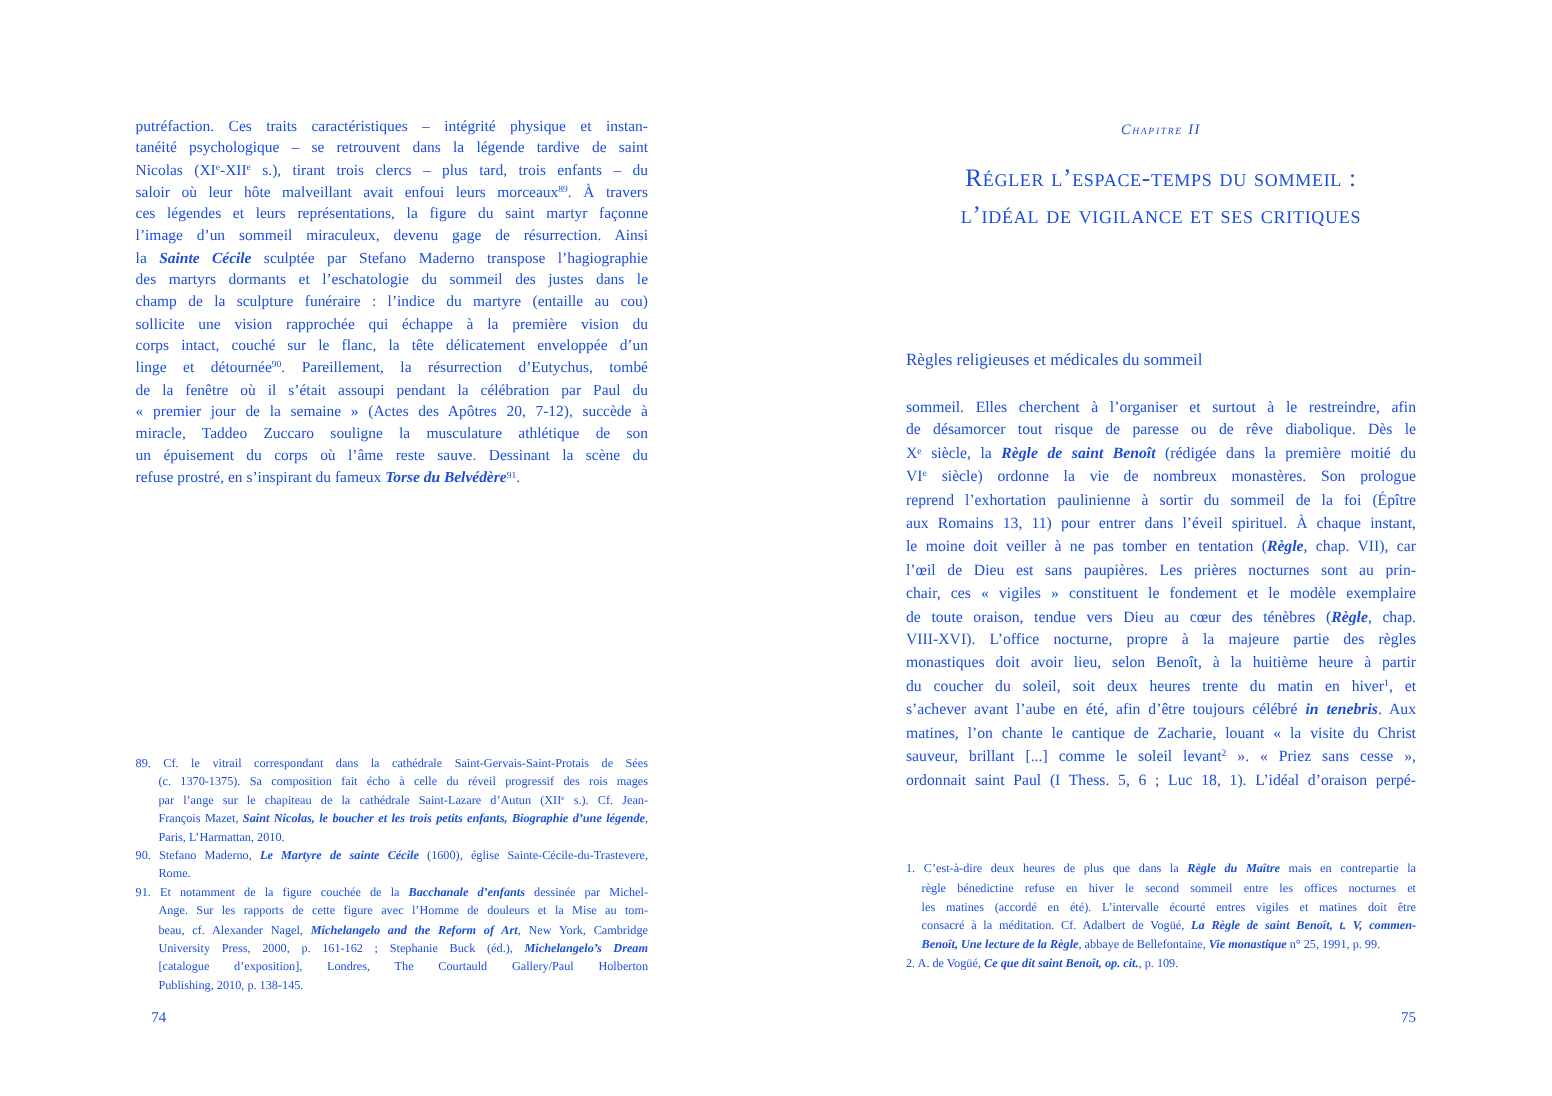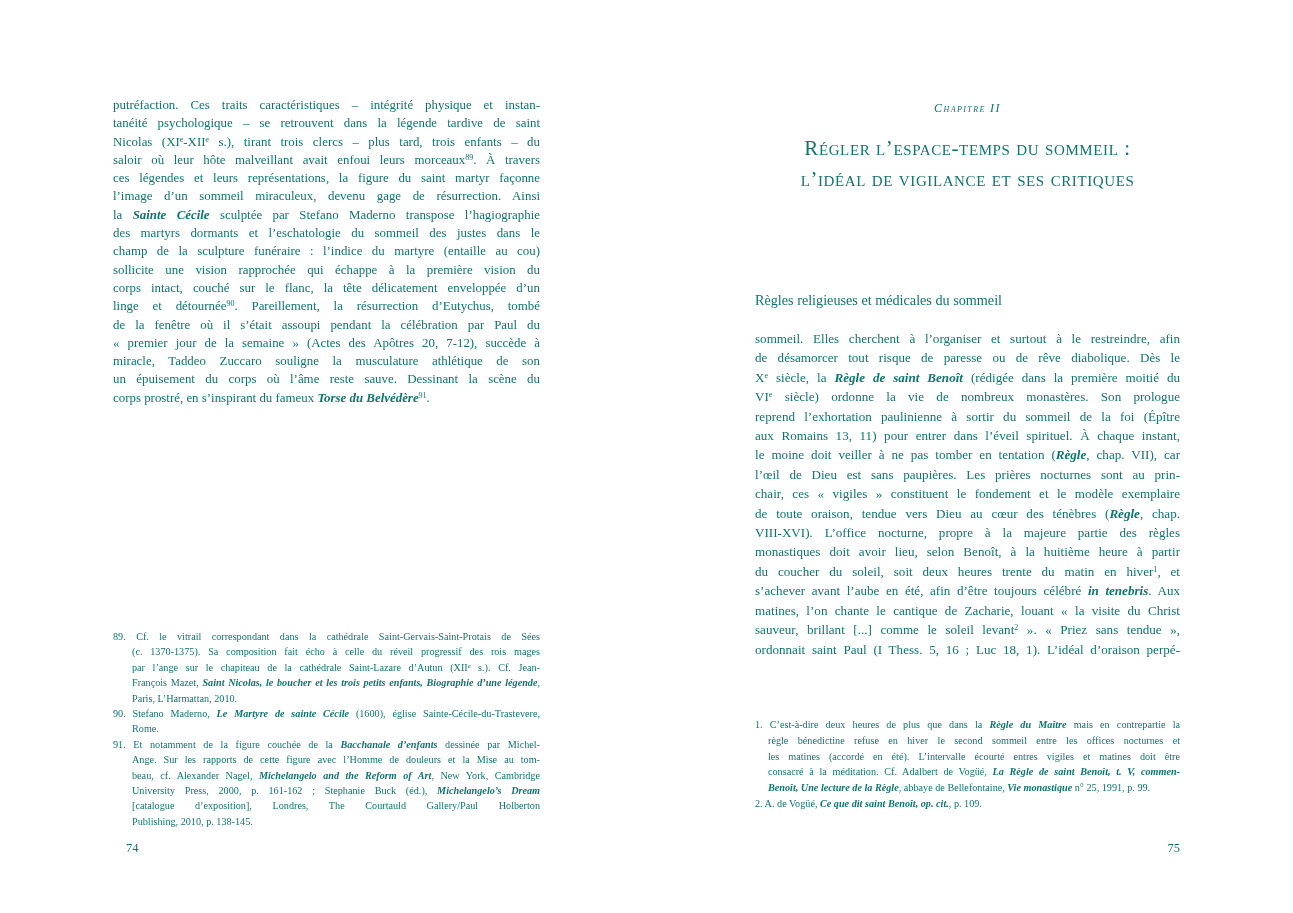--- a/index.html
+++ b/index.html
@@ -2,21 +2,21 @@
 <html><head>
 <meta charset="utf-8">
 <title>Book spread</title>
 <style>
   html, body { margin: 0; padding: 0; background: #ffffff; }
   .spread {
     position: relative;
     width: 1293px;
     height: 913px;
     background: #ffffff;
-    color: #0f766e;
+    color: #1d4ed8;
     font-family: "Liberation Serif", "DejaVu Serif", serif;
     overflow: hidden;
   }
   .page { position: absolute; top: 0; height: 100%; }
   .pl { left: 113px; width: 427px; }
   .pr { left: 755px; width: 425px; }
 
   .body-block, .fnblock { position: absolute; left: 0; right: 0; }
   .pl .body-block { top: 96px; }
   .pr .body-block { top: 329px; }
@@ -71,21 +71,21 @@
         <div class="tline"><span>la </span><span class="it">Sainte Cécile</span><span> sculptée par Stefano Maderno transpose l’hagiographie</span></div>
         <div class="tline"><span>des martyrs dormants et l’eschatologie du sommeil des justes dans le</span></div>
         <div class="tline"><span>champ de la sculpture funéraire : l’indice du martyre (entaille au cou)</span></div>
         <div class="tline"><span>sollicite une vision rapprochée qui échappe à la première vision du</span></div>
         <div class="tline"><span>corps intact, couché sur le flanc, la tête délicatement enveloppée d’un</span></div>
         <div class="tline"><span>linge et détournée</span><sup>90</sup><span>. Pareillement, la résurrection d’Eutychus, tombé</span></div>
         <div class="tline"><span>de la fenêtre où il s’était assoupi pendant la célébration par Paul du</span></div>
         <div class="tline"><span>« premier jour de la semaine » (Actes des Apôtres 20, 7-12), succède à</span></div>
         <div class="tline"><span>miracle, Taddeo Zuccaro souligne la musculature athlétique de son</span></div>
         <div class="tline"><span>un épuisement du corps où l’âme reste sauve. Dessinant la scène du</span></div>
-        <div class="tline lastline"><span>corps prostré, en s’inspirant du fameux </span><span class="it">Torse du Belvédère</span><sup>91</sup><span>.</span></div>
+        <div class="tline lastline"><span>refuse prostré, en s’inspirant du fameux </span><span class="it">Torse du Belvédère</span><sup>91</sup><span>.</span></div>
       </div>
 
     <div class="fnblock">
       <div class="fn">
           <div class="tline"><span>89. Cf. le vitrail correspondant dans la cathédrale Saint-Gervais-Saint-Protais de Sées</span></div>
           <div class="tline hang-l"><span>(c. 1370-1375). Sa composition fait écho à celle du réveil progressif des rois mages</span></div>
           <div class="tline hang-l"><span>par l’ange sur le chapiteau de la cathédrale Saint-Lazare d’Autun (XII</span><sup>e</sup><span> s.). Cf. Jean-</span></div>
           <div class="tline hang-l"><span>François Mazet, </span><span class="it">Saint Nicolas, le boucher et les trois petits enfants, Biographie d’une légende</span><span>,</span></div>
           <div class="tline hang-l lastline"><span>Paris, L’Harmattan, 2010.</span></div>
         </div>
@@ -125,22 +125,22 @@
         <div class="tline"><span>aux Romains 13, 11) pour entrer dans l’éveil spirituel. À chaque instant,</span></div>
         <div class="tline"><span>le moine doit veiller à ne pas tomber en tentation (</span><span class="it">Règle</span><span>, chap. VII), car</span></div>
         <div class="tline"><span>l’œil de Dieu est sans paupières. Les prières nocturnes sont au prin-</span></div>
         <div class="tline"><span>chair, ces « vigiles » constituent le fondement et le modèle exemplaire</span></div>
         <div class="tline"><span>de toute oraison, tendue vers Dieu au cœur des ténèbres (</span><span class="it">Règle</span><span>, chap.</span></div>
         <div class="tline"><span>VIII-XVI). L’office nocturne, propre à la majeure partie des règles</span></div>
         <div class="tline"><span>monastiques doit avoir lieu, selon Benoît, à la huitième heure à partir</span></div>
         <div class="tline"><span>du coucher du soleil, soit deux heures trente du matin en hiver</span><sup>1</sup><span>, et</span></div>
         <div class="tline"><span>s’achever avant l’aube en été, afin d’être toujours célébré </span><span class="it">in tenebris</span><span>. Aux</span></div>
         <div class="tline"><span>matines, l’on chante le cantique de Zacharie, louant « la visite du Christ</span></div>
-        <div class="tline"><span>sauveur, brillant [...] comme le soleil levant</span><sup>2</sup><span> ». « Priez sans tendue »,</span></div>
-        <div class="tline"><span>ordonnait saint Paul (I Thess. 5, 16 ; Luc 18, 1). L’idéal d’oraison perpé-</span></div>
+        <div class="tline"><span>sauveur, brillant [...] comme le soleil levant</span><sup>2</sup><span> ». « Priez sans cesse »,</span></div>
+        <div class="tline"><span>ordonnait saint Paul (I Thess. 5, 6 ; Luc 18, 1). L’idéal d’oraison perpé-</span></div>
       </div>
 
     <div class="fnblock">
       <div class="fn">
           <div class="tline"><span>1. C’est-à-dire deux heures de plus que dans la </span><span class="it">Règle du Maître</span><span> mais en contrepartie la</span></div>
           <div class="tline hang-r"><span>règle bénedictine refuse en hiver le second sommeil entre les offices nocturnes et</span></div>
           <div class="tline hang-r"><span>les matines (accordé en été). L’intervalle écourté entres vigiles et matines doit être</span></div>
           <div class="tline hang-r"><span>consacré à la méditation. Cf. Adalbert de Vogüé, </span><span class="it">La Règle de saint Benoît, t. V, commen-</span></div>
           <div class="tline hang-r lastline"><span class="it">Benoît, Une lecture de la Règle</span><span>, abbaye de Bellefontaine, </span><span class="it">Vie monastique</span><span> n° 25, 1991, p. 99.</span></div>
         </div>

